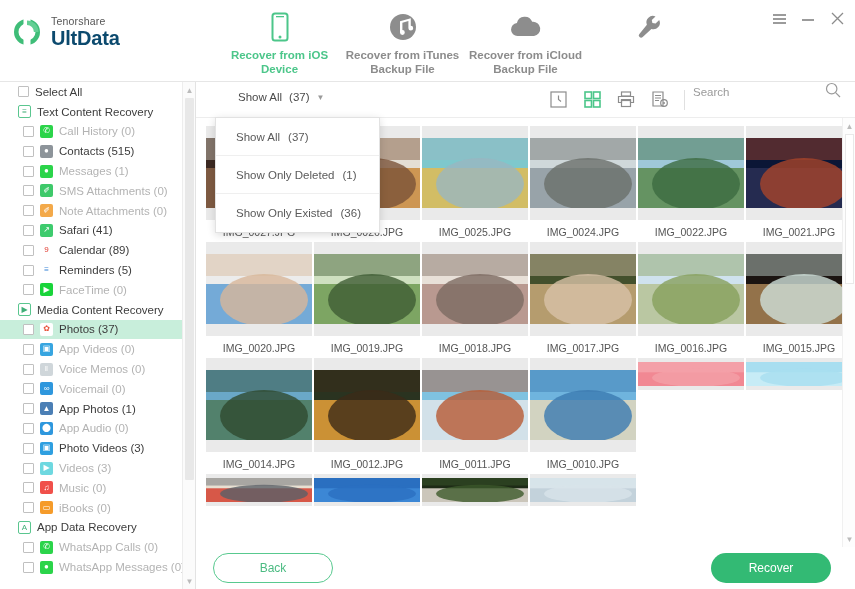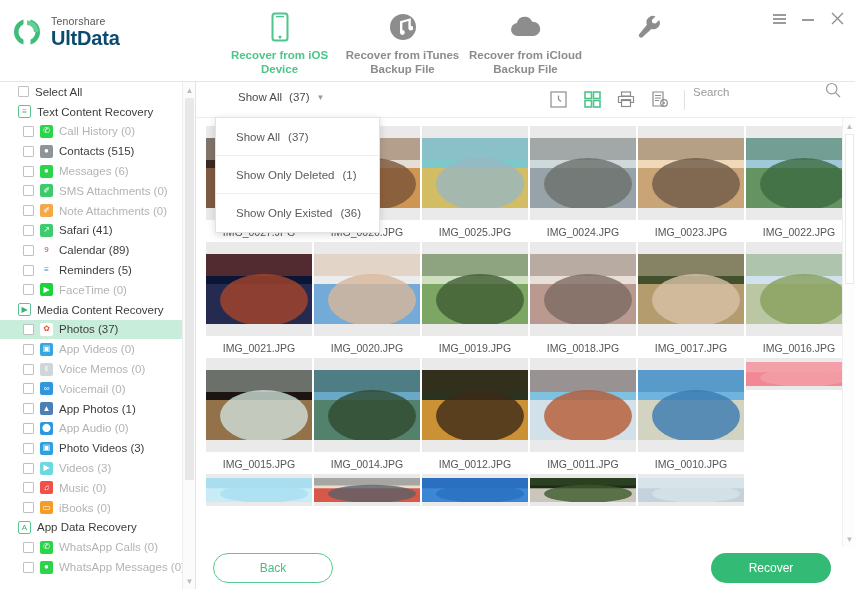--- a/index.html
+++ b/index.html
@@ -337,21 +337,21 @@
           <span class="side-label">Call History (0)</span>
         </div>
         <div class="side-row child">
           <span class="cb"></span>
           <span class="side-icon" style="background: rgb(141, 148, 154); color: rgb(255, 255, 255);">●</span>
           <span class="side-label has">Contacts (515)</span>
         </div>
         <div class="side-row child">
           <span class="cb"></span>
           <span class="side-icon" style="background: rgb(43, 212, 74); color: rgb(255, 255, 255);">●</span>
-          <span class="side-label">Messages (6)</span>
+          <span class="side-label">Messages (1)</span>
         </div>
         <div class="side-row child">
           <span class="cb"></span>
           <span class="side-icon" style="background: rgb(62, 201, 106); color: rgb(255, 255, 255);">✐</span>
           <span class="side-label">SMS Attachments (0)</span>
         </div>
         <div class="side-row child">
           <span class="cb"></span>
           <span class="side-icon" style="background: rgb(243, 169, 74); color: rgb(255, 255, 255);">✐</span>
           <span class="side-label">Note Attachments (0)</span>
@@ -547,31 +547,20 @@
                 <rect y="30" width="106" height="40" fill="#8e9aa0" opacity=".85"></rect>
                 <ellipse cx="58" cy="46" rx="44" ry="26" fill="#6a6f6a" opacity=".8"></ellipse>
                 <rect y="0" width="106" height="22" fill="#6a6f6a" opacity=".45"></rect>
               </svg>
             </div>
             <div class="cap">IMG_0024.JPG</div>
           </div>
           <div class="cell">
             <div class="thumb-box">
               <svg class="thumb" viewBox="0 0 106 70" preserveAspectRatio="none">
-                <rect width="106" height="70" fill="#f0d9b8"></rect>
-                <rect y="30" width="106" height="40" fill="#c19a6a" opacity=".85"></rect>
-                <ellipse cx="58" cy="46" rx="44" ry="26" fill="#6e5a47" opacity=".8"></ellipse>
-                <rect y="0" width="106" height="22" fill="#6e5a47" opacity=".45"></rect>
-              </svg>
-            </div>
-            <div class="cap">IMG_0023.JPG</div>
-          </div>
-          <div class="cell">
-            <div class="thumb-box">
-              <svg class="thumb" viewBox="0 0 106 70" preserveAspectRatio="none">
                 <rect width="106" height="70" fill="#9fc8d8"></rect>
                 <rect y="30" width="106" height="40" fill="#5a8a4e" opacity=".85"></rect>
                 <ellipse cx="58" cy="46" rx="44" ry="26" fill="#3c6b41" opacity=".8"></ellipse>
                 <rect y="0" width="106" height="22" fill="#3c6b41" opacity=".45"></rect>
               </svg>
             </div>
             <div class="cap">IMG_0022.JPG</div>
           </div>
           <div class="cell">
             <div class="thumb-box">

